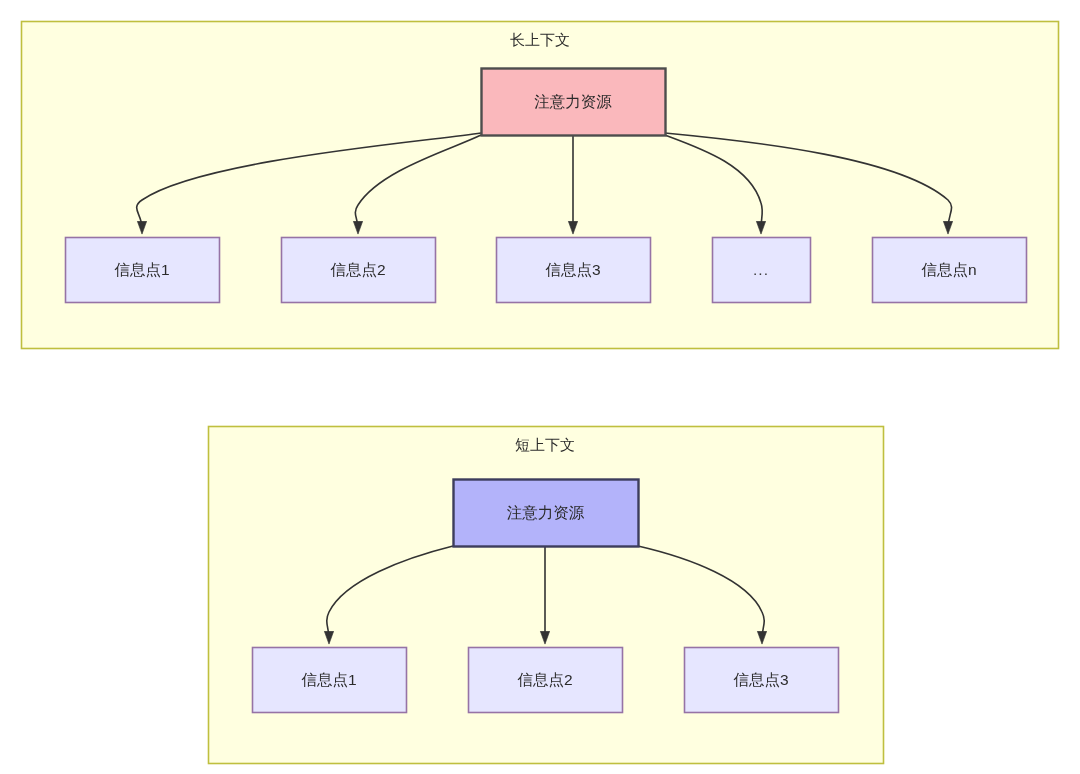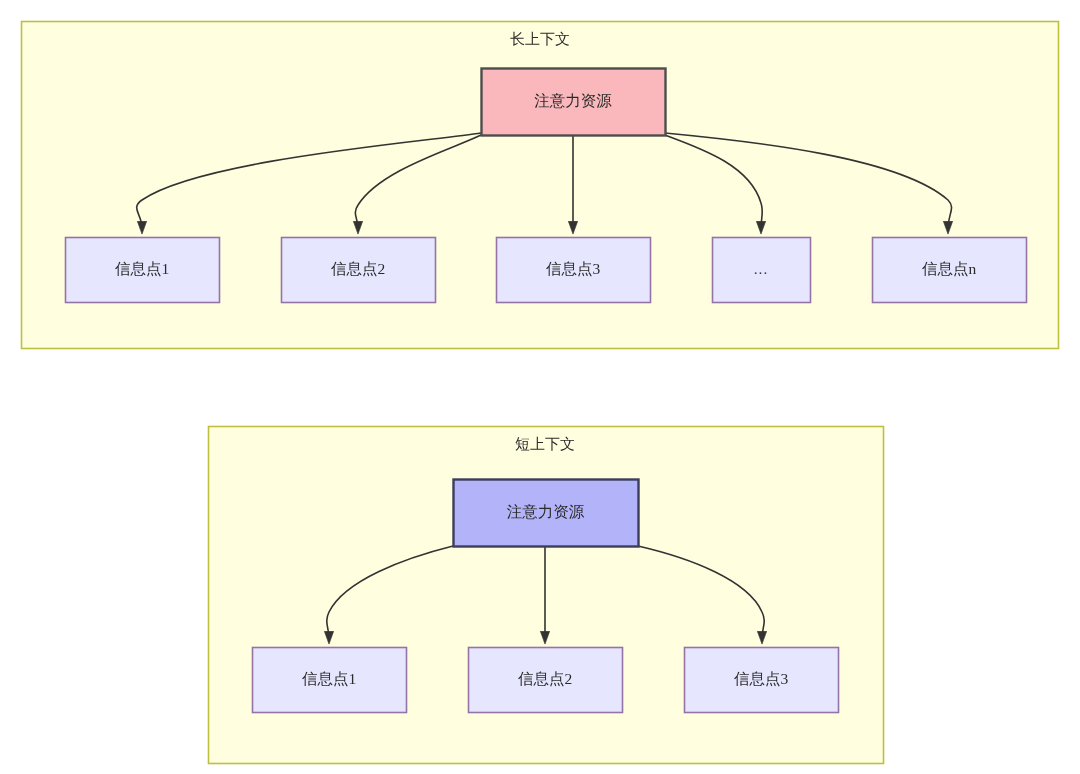--- a/index.html
+++ b/index.html
@@ -3,21 +3,21 @@
 <meta charset="utf-8">
 <style>
   html,body{margin:0;padding:0;}
   body{
     width:1080px;height:774px;
     background:#ffffff;
     font-family:"Liberation Sans","DejaVu Sans",sans-serif;
     overflow:hidden;
     position:relative;
   }
-  #stage{position:absolute;left:0;top:0;width:1080px;height:774px;font-family:Liberation Serif, serif;}
+  #stage{position:absolute;left:0;top:0;width:1080px;height:774px;}
   svg#canvas{position:absolute;left:0;top:0;width:1080px;height:774px;}
   .panel-title,.node-label{
     font-size:15.5px;
     fill:#2b2b2b;
     text-anchor:middle;
     dominant-baseline:middle;
   }
   .panel-title{font-size:15px;}
   .ellipsis-label{font-size:15.5px;fill:#3a3a3a;letter-spacing:1px;}
 </style>

